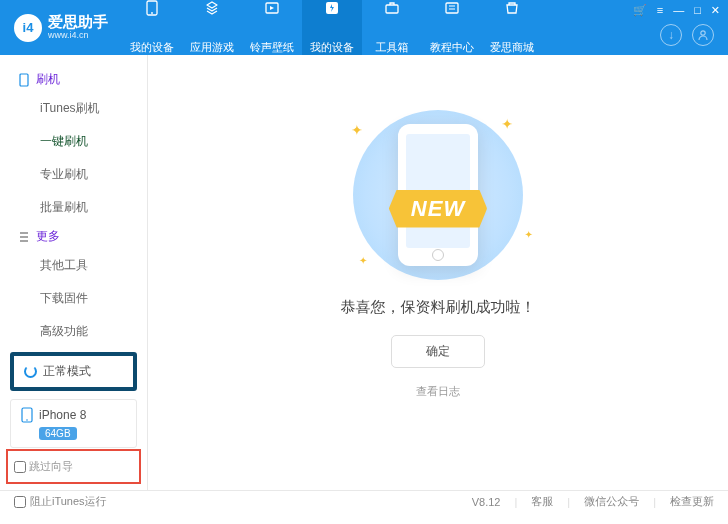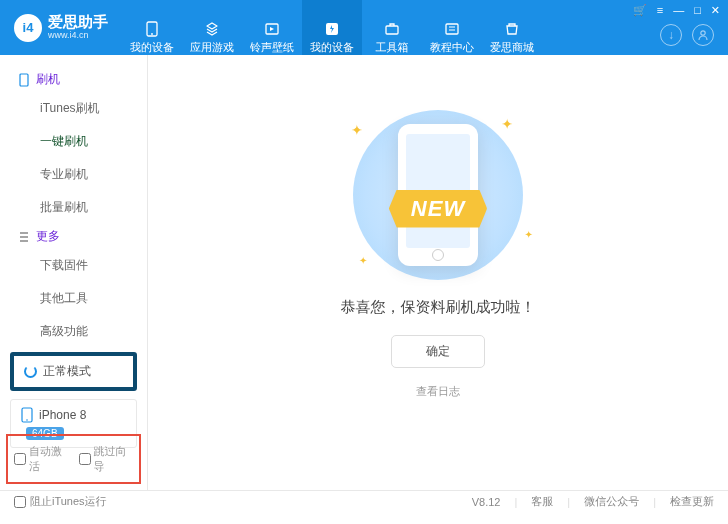--- a/index.html
+++ b/index.html
@@ -4,35 +4,35 @@
 <style>
 *{margin:0;padding:0;box-sizing:border-box;font-family:"Microsoft YaHei",sans-serif}
 body{width:728px;height:524px;overflow:hidden;background:#fff;position:relative}
 .header{height:55px;background:#1b8fe6;display:flex;align-items:center;color:#fff}
 .logo{display:flex;align-items:center;padding:0 14px;gap:6px}
 .logo-badge{width:28px;height:28px;border:2px solid #fff;border-radius:50%;display:flex;align-items:center;justify-content:center;font-size:13px;font-weight:bold;color:#1b8fe6;background:#fff}
 .logo-text{display:flex;flex-direction:column;line-height:1.1}
 .logo-title{font-size:15px;font-weight:600}
 .logo-sub{font-size:9px;opacity:.85}
 .nav{display:flex;height:100%}
-.nav-item{width:60px;display:flex;flex-direction:column;align-items:center;justify-content:flex-end;gap:3px;font-size:11px;cursor:pointer}
+.nav-item{width:60px;display:flex;flex-direction:column;align-items:center;justify-content:space-between;gap:3px;font-size:11px;cursor:pointer}
 .nav-item.active{background:#0e7ed0}
 .nav-icon{width:20px;height:16px;display:flex;align-items:center;justify-content:center}
 .win-controls{position:absolute;top:4px;right:8px;display:flex;gap:10px;font-size:11px;color:#fff}
 .win-controls span{cursor:pointer}
 .hdr-right{position:absolute;right:14px;top:24px;display:flex;gap:10px}
 .hdr-circ{width:22px;height:22px;border:1.5px solid #9ecff5;border-radius:50%;display:flex;align-items:center;justify-content:center;color:#9ecff5;font-size:12px;cursor:pointer}
 .body{display:flex;height:435px}
 .sidebar{width:148px;border-right:1px solid #e8e8e8;padding-top:12px;position:relative;font-size:12px;color:#666}
 .sb-group{padding:4px 18px;color:#6d28d9;font-size:12px;display:flex;align-items:center;gap:6px}
 .sb-item{padding:8px 0 8px 40px;cursor:pointer;font-size:12px;color:#666}
 .sb-item.active{color:#14532d}
 .sb-status{margin:4px 10px 0;padding:7px 10px;border:4px solid #0c4a6e;border-radius:3px;display:flex;align-items:center;gap:6px;font-size:12px;color:#555}
 .sb-device{margin:8px 10px 0;padding:7px 10px;border:1px solid #e8e8e8;border-radius:3px;font-size:12px;color:#555}
-.sb-badge{display:inline-block;background:#4aa3e8;color:#fff;font-size:10px;padding:1px 6px;border-radius:3px;margin-top:4px;margin-left:5px}
+.sb-badge{display:inline-block;background:#4aa3e8;color:#fff;font-size:10px;padding:1px 6px;border-radius:3px;margin-top:4px;margin-left:18px}
 .sb-checks{position:absolute;bottom:6px;left:6px;right:6px;border:2px solid #e74c3c;padding:8px 6px;display:flex;gap:10px;font-size:11px;color:#999}
 .sb-checks label{display:flex;align-items:center;gap:3px}
 .main{flex:1;display:flex;flex-direction:column;align-items:center;padding-top:55px}
 .illus{width:210px;height:170px;position:relative;margin-bottom:18px}
 .circ-bg{position:absolute;left:50%;top:50%;transform:translate(-50%,-50%);width:170px;height:170px;border-radius:50%;background:radial-gradient(circle,#d6ebff 0%,#bfe1ff 60%,#a8d6fb 100%)}
 .phone{position:absolute;left:50%;top:50%;transform:translate(-50%,-50%);width:80px;height:142px;background:#fff;border-radius:12px;box-shadow:0 4px 18px rgba(0,0,0,.12)}
 .phone::before{content:"";position:absolute;top:10px;left:8px;right:8px;bottom:18px;background:#e8f3ff;border-radius:3px}
 .phone::after{content:"";position:absolute;bottom:5px;left:50%;transform:translateX(-50%);width:10px;height:10px;border:1px solid #ccc;border-radius:50%}
 .ribbon{position:absolute;left:50%;top:58%;transform:translate(-50%,-50%);background:#f7c338;color:#fff;font-weight:bold;font-style:italic;font-size:22px;padding:6px 22px;letter-spacing:1px;clip-path:polygon(8% 0,92% 0,100% 50%,92% 100%,8% 100%,0 50%)}
 .star{position:absolute;color:#f7c338;font-size:14px}
@@ -151,43 +151,39 @@
         <div class="sb-item">iTunes刷机</div>
         <div class="sb-item active">一键刷机</div>
         <div class="sb-item">专业刷机</div>
         <div class="sb-item">批量刷机</div>
         <div class="sb-group">
           <svg width="12" height="14" viewBox="0 0 12 14">
             <path d="M2 3h8M2 7h8M2 11h8" stroke="#888" stroke-width="1.4"></path>
           </svg>
           <span>更多</span>
         </div>
+        <div class="sb-item">其他工具</div>
         <div class="sb-item">下载固件</div>
-        <div class="sb-item">其他工具</div>
         <div class="sb-item">高级功能</div>
       </div>
     <div class="sb-status">
       <span class="spin"></span>
       <span>正常模式</span>
     </div>
     <div class="sb-device">
       <div style="display:flex;align-items:center;gap:6px">
         <svg width="12" height="16" viewBox="0 0 12 16">
             <rect x="1" y="1" width="10" height="14" rx="1.5" fill="none" stroke="#1b8fe6" stroke-width="1.2"></rect>
             <circle cx="6" cy="13" r=".8" fill="#1b8fe6"></circle>
           </svg>
         <span>iPhone 8</span>
       </div>
       <span class="sb-badge">64GB</span>
     </div>
     <div class="sb-checks">
-      <label>
-          <input type="checkbox" class="chk" style="">
-          <span>自动激活</span>
-        </label>
       <label>
           <input type="checkbox" class="chk" style="">
           <span>跳过向导</span>
         </label>
     </div>
   </div>
 
   <div class="main">
     <div class="illus">
       <div class="circ-bg"></div>

